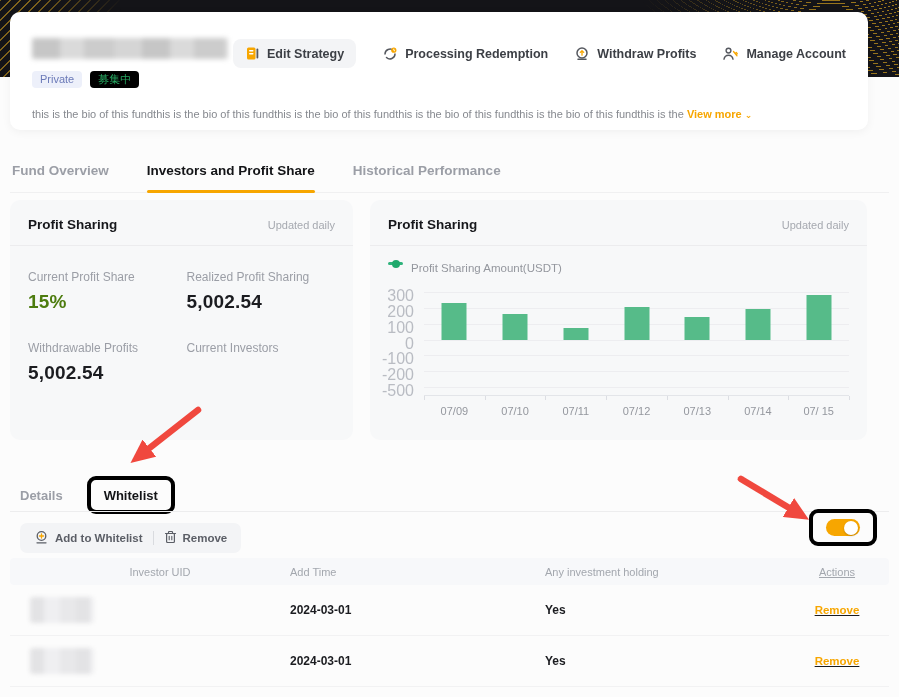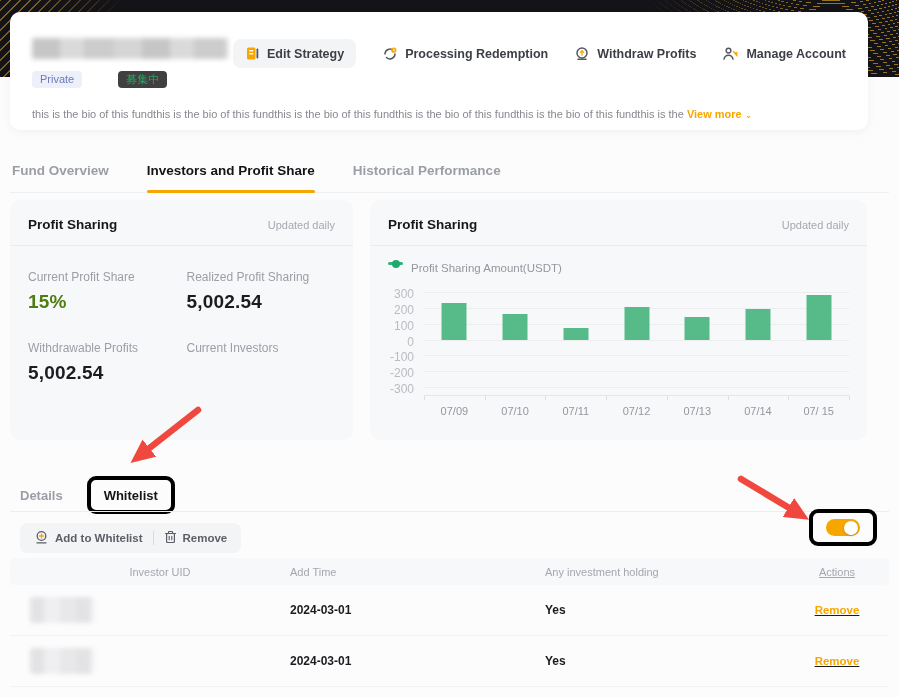--- a/index.html
+++ b/index.html
@@ -24,21 +24,21 @@
   
   .header-card { position:absolute; top:12px; left:10px; width:858px; height:118px;
     background:#ffffff; border-radius:10px; box-shadow:0 2px 10px rgba(0,0,0,.05); padding:24px 22px 0 22px; }
   .header-top { display:flex; justify-content:space-between; align-items:flex-start; }
   .fund-name-blur { width:196px; height:21px; border-radius:2px;
     background:repeating-linear-gradient(90deg,#c6c6c6 0 28px,#dadada 28px 52px,#cccccc 52px 82px,#d5d5d5 82px 110px);
     filter:blur(2.5px); margin-top:2px; }
   .badges { display:flex; gap:8px; margin-top:12px; }
   .badge { font-size:11px; padding:3px 8px; border-radius:4px; line-height:1; }
   .badge.private { background:#edf0fa; color:#6b7ab8; }
-  .badge.recruit { background:#404040; color:#26a861; font-family:"DejaVu Sans",sans-serif;margin-left:28px; }
+  .badge.recruit { background:#000000; color:#26a861; font-family:"DejaVu Sans",sans-serif; }
   .header-actions { display:flex; align-items:center; gap:26px; margin-top:3px; }
   .hbtn { display:flex; align-items:center; gap:7px; font-size:12.5px; font-weight:700; color:#3c3f45; cursor:pointer; white-space:nowrap; }
   .hbtn.pill { background:#f3f4f6; border-radius:8px; padding:7px 12px; }
   .hbtn svg { display:block; }
   .bio-row { margin-top:20px; font-size:11px; color:#86898f; white-space:nowrap; }
   .view-more { color:#f7a600; font-weight:700; cursor:pointer; }
   .view-more .chev { font-size:9px; }
 
   
   .main-tabs { position:absolute; top:163px; left:10px; width:879px; display:flex; gap:38px; border-bottom:1px solid #f0f0f1; padding:0 2px;text-align:center; }
@@ -60,21 +60,21 @@
   .stat-value.green { color:#4d7c0f; }
 
   .panel.chart { width:497px; }
   .legend-row { display:flex; gap:8px; padding:16px 18px 4px 18px; }
   .legend-marker { position:relative; width:15px; height:3px; background:#2fb37c; border-radius:2px; }
   .legend-marker::after { content:""; position:absolute; left:4px; top:-2.5px; width:8px; height:8px; border-radius:50%; background:#1fa96c; }
   .legend-label { font-size:11.5px; color:#94979e; }
   .chart-wrap { position:relative; margin:14px 18px 0 54px; }
   .plot { position:relative; height:95px; }
   .gridline { position:absolute; left:0; right:0; height:1px; background:#ededf0; }
-  .gridline .ylab { position:absolute; right:calc(100% + 10px); top:-5px; font-size:12px; color:#b9bcc3; }
+  .gridline .ylab { position:absolute; right:calc(100% + 10px); top:-5px; font-size:16px; color:#b9bcc3; }
   .bars { position:absolute; inset:0; display:flex; }
   .bar-slot { flex:1; position:relative; }
   .bar { position:absolute; left:50%; transform:translateX(-50%); width:25px; background:#56bb89; bottom:50%; }
   .x-axis { position:relative; border-top:1px solid #e3e5e9; margin-top:8px; height:4px; }
   .x-axis .tick { position:absolute; top:0; width:1px; height:4px; background:#dcdee3; }
   .x-labels { display:flex; margin-top:6px; }
   .x-labels .xlab { flex:1; text-align:center; font-size:11px; color:#94979e; }
 
   
   .sub-tabs { position:absolute; top:476px; left:20px; display:flex; align-items:center; gap:24px; }
@@ -230,21 +230,21 @@
             <div class="gridline" style="top: 50%;">
               <span class="ylab">0</span>
             </div>
             <div class="gridline" style="top: 66.6667%;">
               <span class="ylab">-100</span>
             </div>
             <div class="gridline" style="top: 83.3333%;">
               <span class="ylab">-200</span>
             </div>
             <div class="gridline" style="top: 100%;">
-              <span class="ylab">-300</span>
+              <span class="ylab">-500</span>
             </div>
             <div class="bars">
               <div class="bar-slot">
                 <div class="bar" style="height: 38.3333%; background: rgb(86, 187, 137);"></div>
               </div>
               <div class="bar-slot">
                 <div class="bar" style="height: 26.6667%; background: rgb(86, 187, 137);"></div>
               </div>
               <div class="bar-slot">
                 <div class="bar" style="height: 11.6667%; background: rgb(86, 187, 137);"></div>

